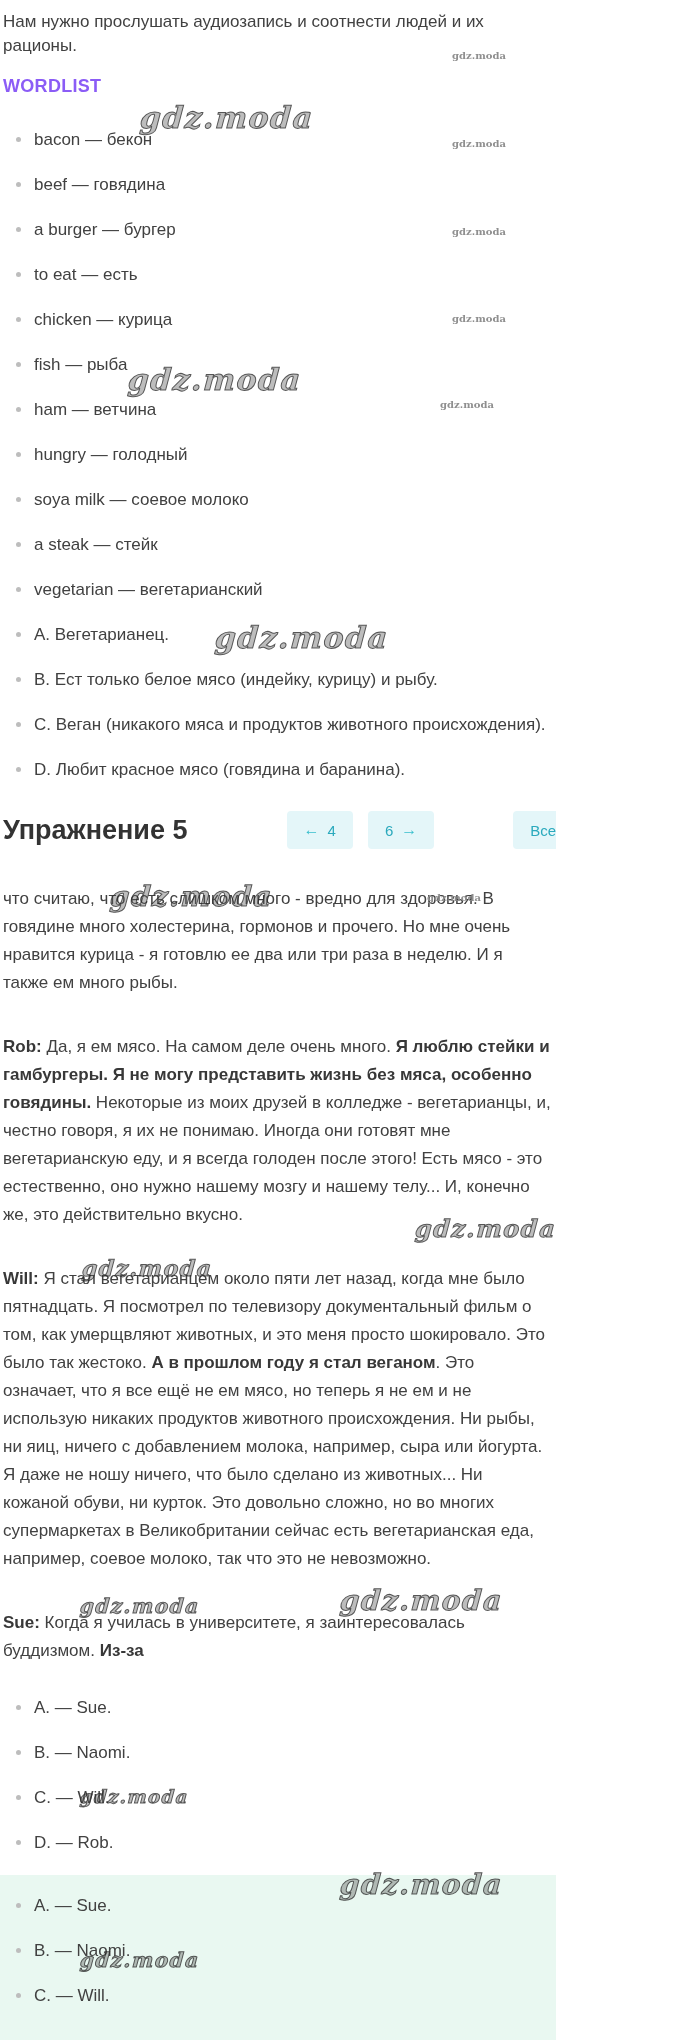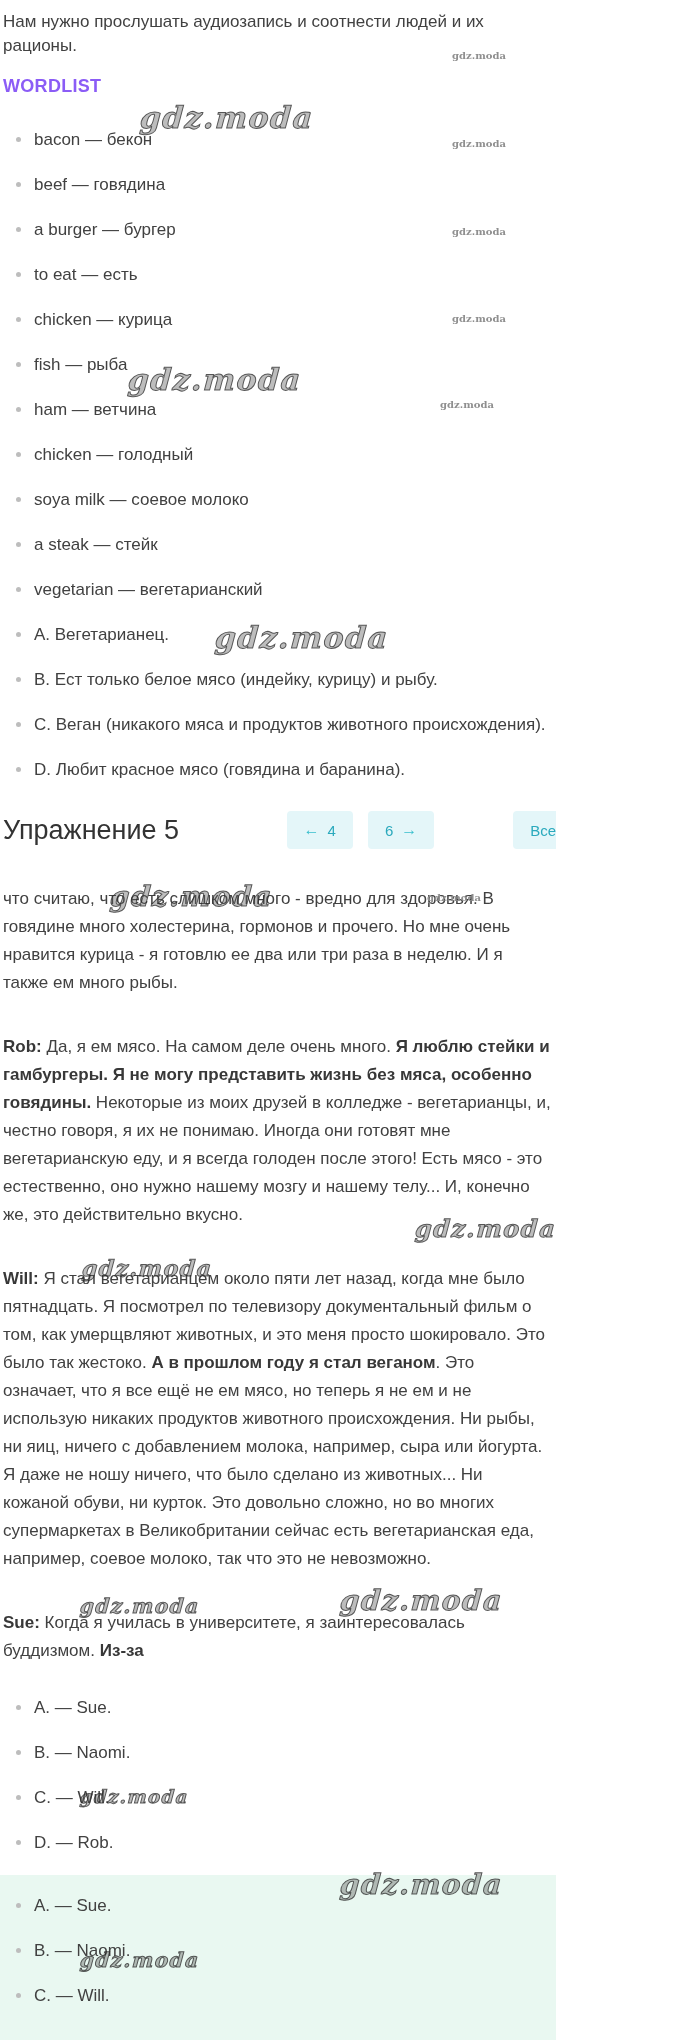--- a/index.html
+++ b/index.html
@@ -52,21 +52,21 @@
     background:#bdbdbd;
   }
   .ex-row{
     display:flex;
     align-items:center;
     margin-top:28px;
     width:658px;
   }
   .ex-title{
     font-size:27px;
-    font-weight:400;
+    font-weight:700;
     color:#333333;
     white-space:nowrap;
     text-align:center;
   }
   .nav-group{display:flex;gap:15px;margin-left:auto;}
   .btn{
     display:inline-flex;
     align-items:center;
     justify-content:center;
     gap:8px;
@@ -134,21 +134,21 @@
     <h2 class="wordlist-title">WORDLIST</h2>
 
     <ul class="blist">
       <li>bacon — бекон</li>
       <li>beef — говядина</li>
       <li>a burger — бургер</li>
       <li>to eat — есть</li>
       <li>chicken — курица</li>
       <li>fish — рыба</li>
       <li>ham — ветчина</li>
-      <li>chicken — голодный</li>
+      <li>hungry — голодный</li>
       <li>soya milk — соевое молоко</li>
       <li>a steak — стейк</li>
       <li>vegetarian — вегетарианский</li>
       <li>A. Вегетарианец.</li>
       <li>B. Ест только белое мясо (индейку, курицу) и рыбу.</li>
       <li>C. Веган (никакого мяса и продуктов животного происхождения).</li>
       <li>D. Любит красное мясо (говядина и баранина).</li>
     </ul>
 
     <div class="ex-row">

